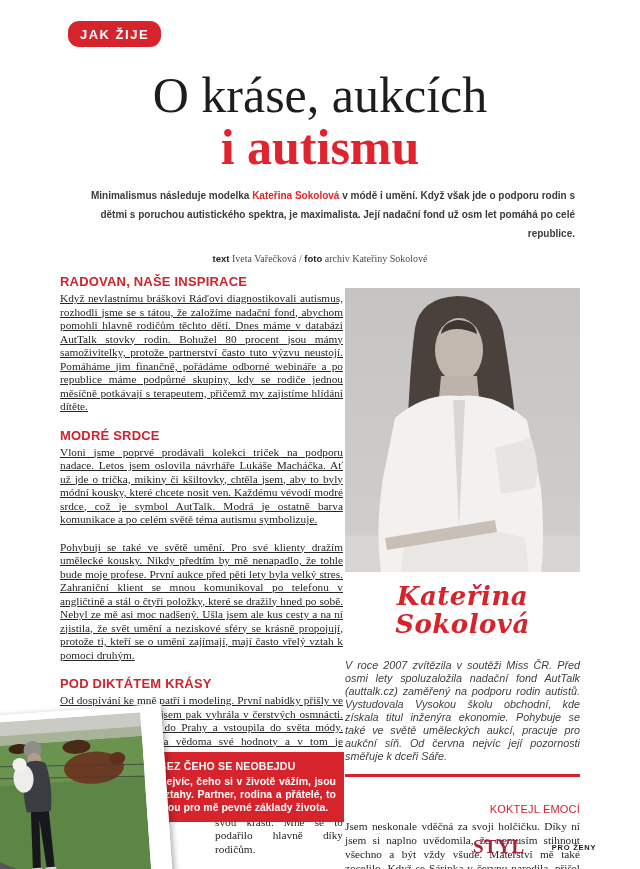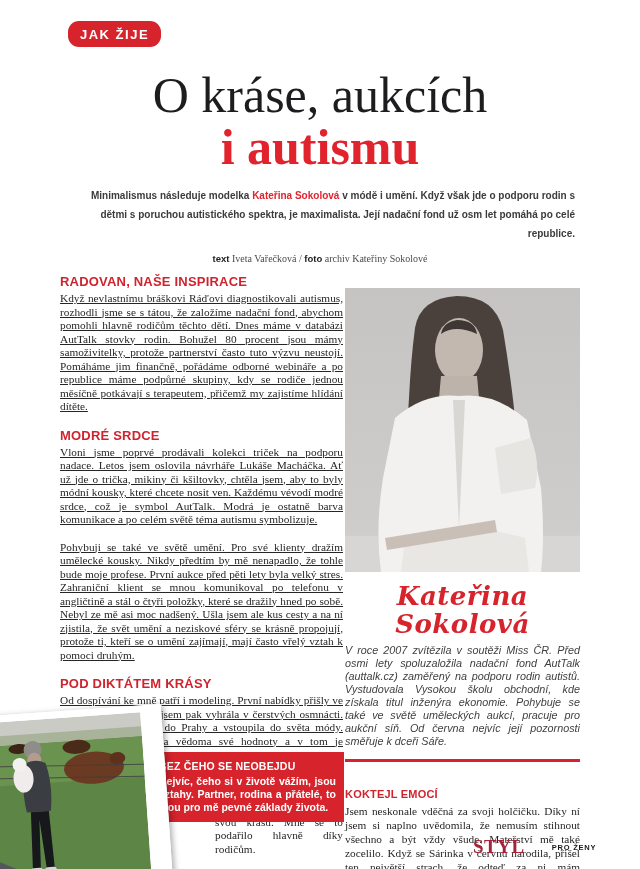--- a/index.html
+++ b/index.html
@@ -68,26 +68,26 @@
   .right-col{position:absolute;left:345px;top:288px;width:235px;}
   .portrait{
     width:235px;height:284px;background:#c9c7c5;overflow:hidden;
   }
   .script-name{
     margin-top:10px;text-align:center;color:#d6232c;
     font-family:"DejaVu Serif",serif;font-style:italic;font-weight:bold;
     font-size:26px;line-height:28px;letter-spacing:0.5px;
   }
   .bio{
-    margin-top:6px;font-style:italic;font-size:10.8px;line-height:13px;
+    margin-top:21px;font-style:italic;font-size:10.8px;line-height:13px;
     color:#3f3f3f;text-align:justify;
   }
   .red-rule{height:3px;background:#d6232c;margin-top:8px;}
   .koktejl-head{
-    color:#d0232e;font-weight:bold;font-size:11px;margin:26px 0 4px 0;letter-spacing:0.2px;
+    color:#d0232e;font-weight:normal;font-size:11px;margin:26px 0 4px 0;letter-spacing:0.2px;text-align:right;
   }
   .koktejl-body{
     font-family:"Liberation Serif",serif;font-size:11.3px;line-height:14px;
     color:#262626;text-align:justify;margin:0;
   }
   
   .footer-logo{
     position:absolute;left:473px;top:836px;display:flex;align-items:center;gap:19px;
   }
   .footer-logo .styl{

